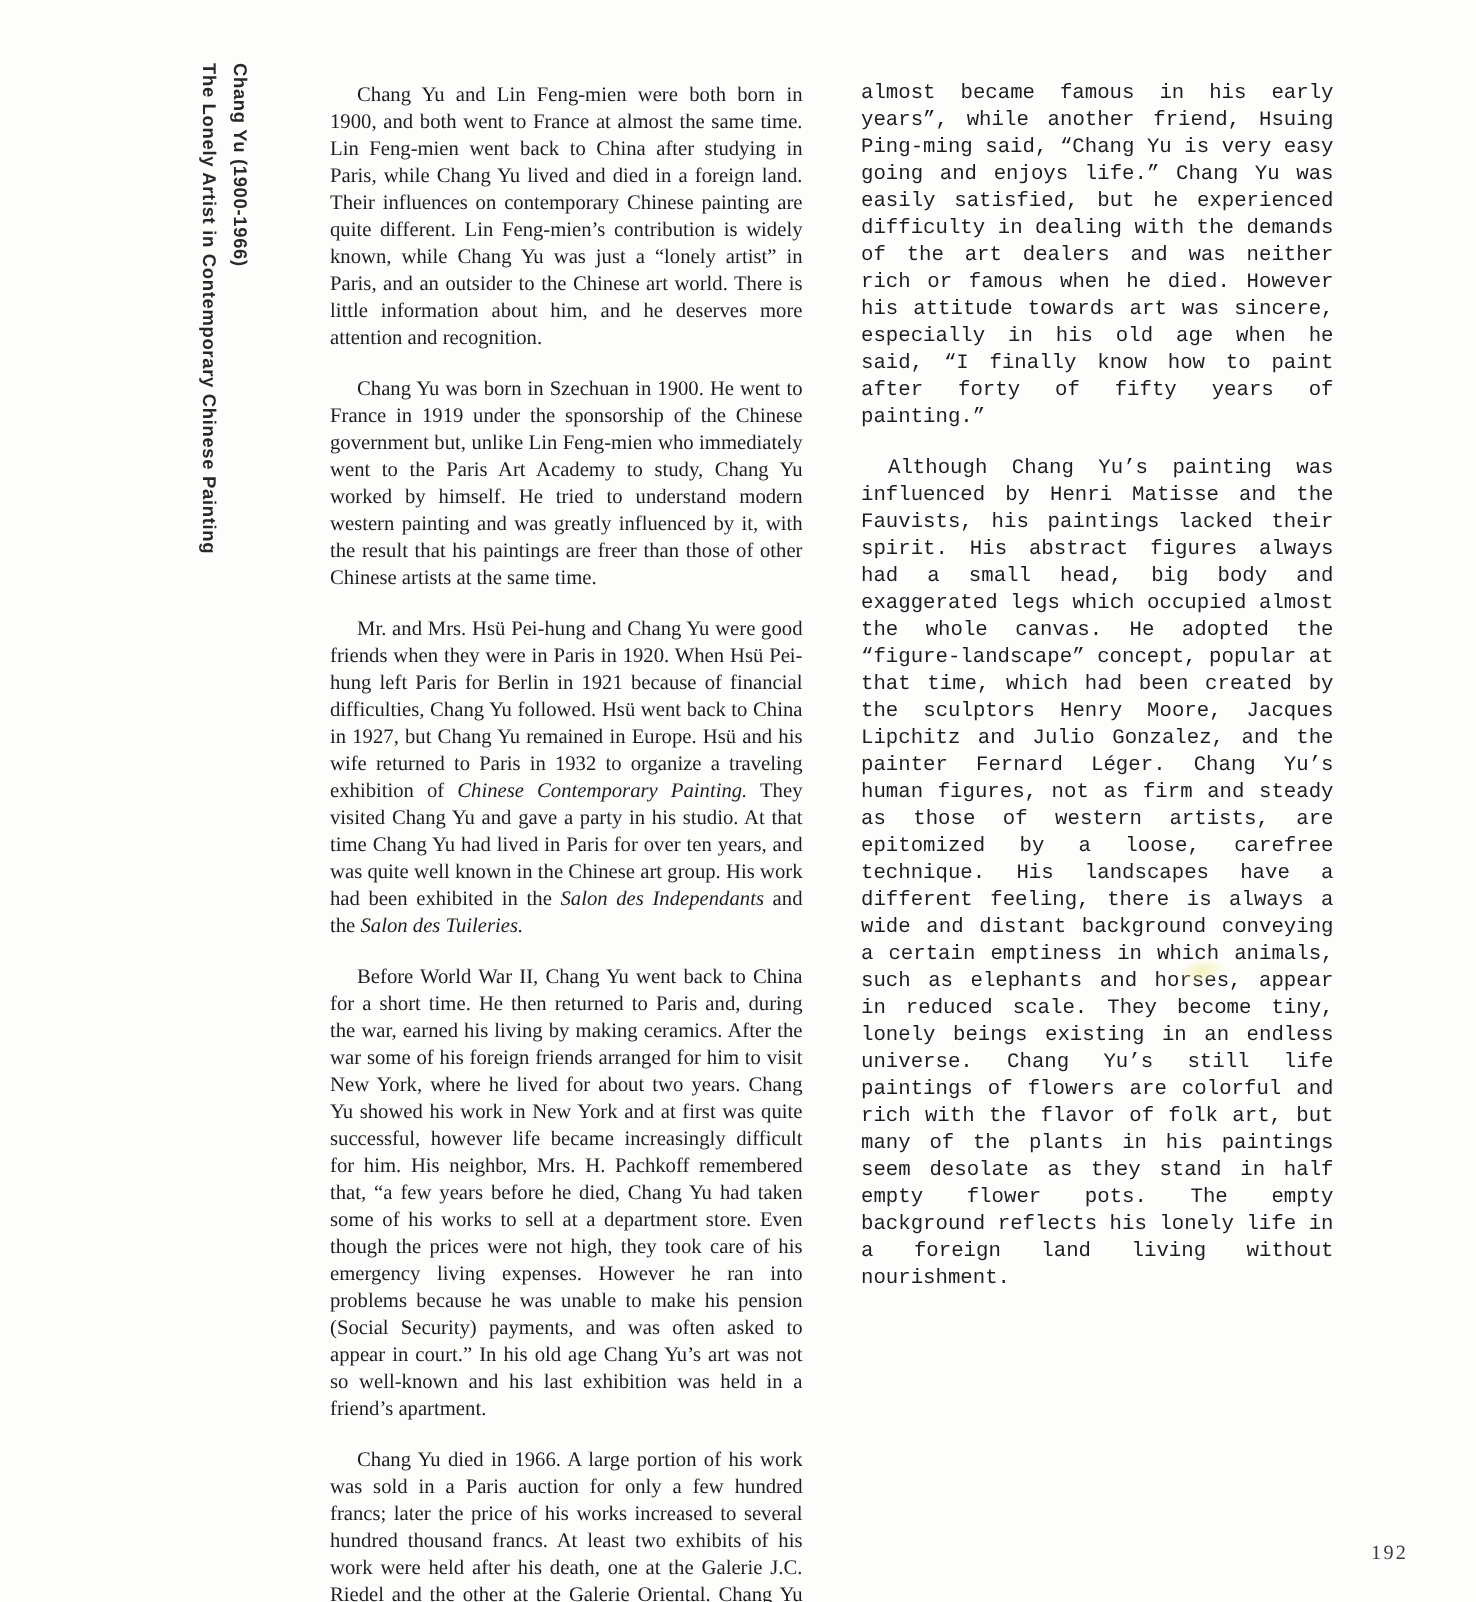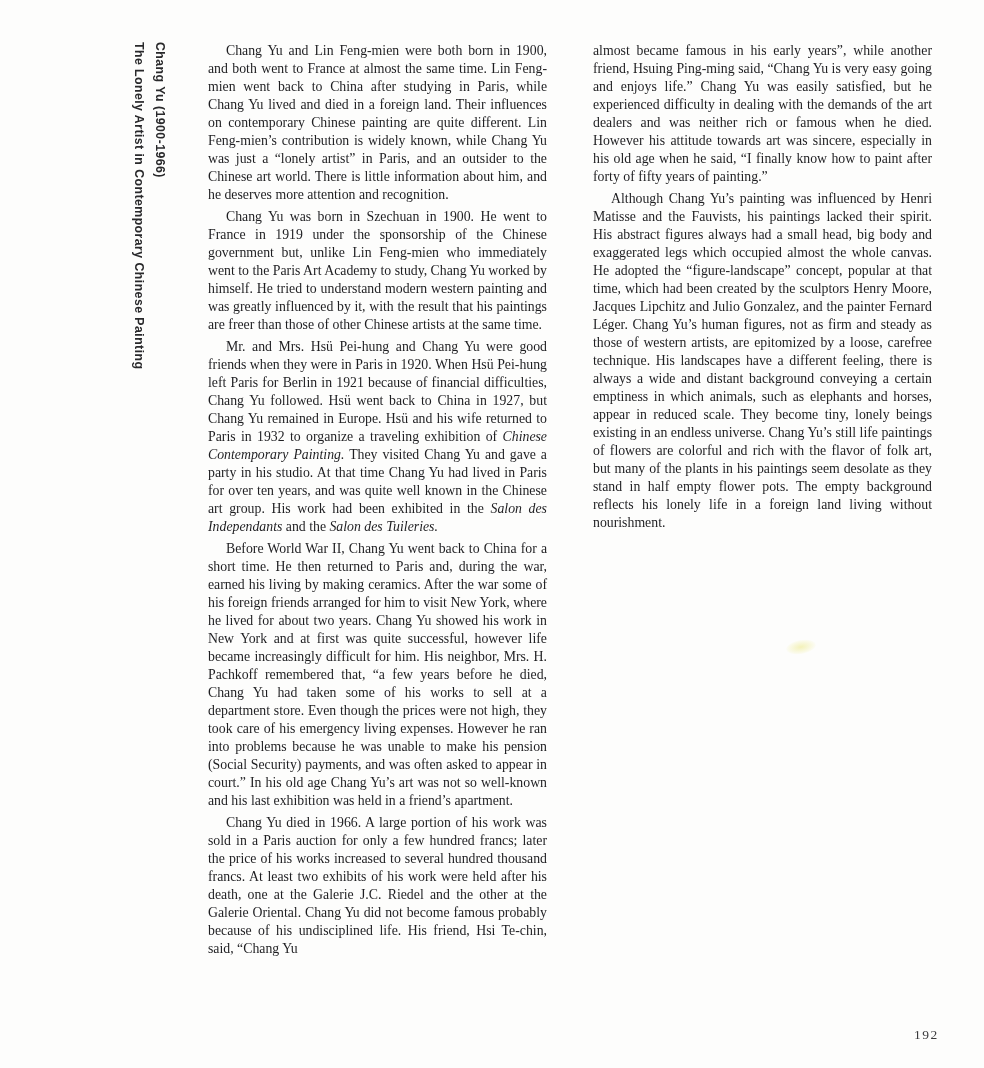--- a/index.html
+++ b/index.html
@@ -33,23 +33,23 @@
   .col {
     position: absolute;
     top: 38px;
     width: 347px;
     font-size: 13.8px;
     line-height: 18px;
     text-align: justify;
     color: #1e1e21;
   }
   .col-left  { left: 204px; }
-  .col-right { left: 589px; }
+  .col-right { left: 558px; font-family: Liberation Mono, monospace; }
   .col p {
-    margin: 4px;
+    margin: 16px;
     padding: 0;
     text-indent: 18px;
   }
   .col p.no-indent { text-indent: 0; }
   .em { font-style: italic; }
   .page-number {
     position: absolute;
     left: 914px;
     top: 1027px;
     font-size: 13.5px;

